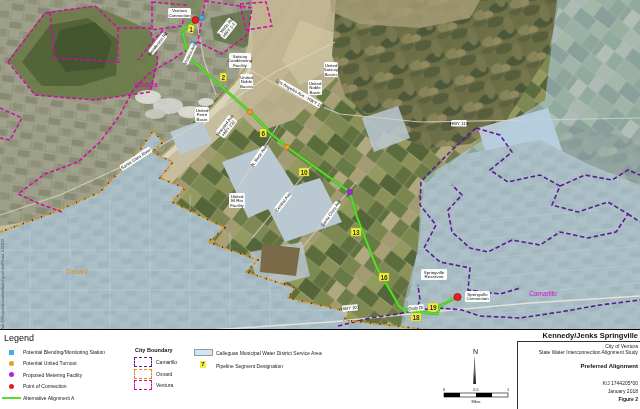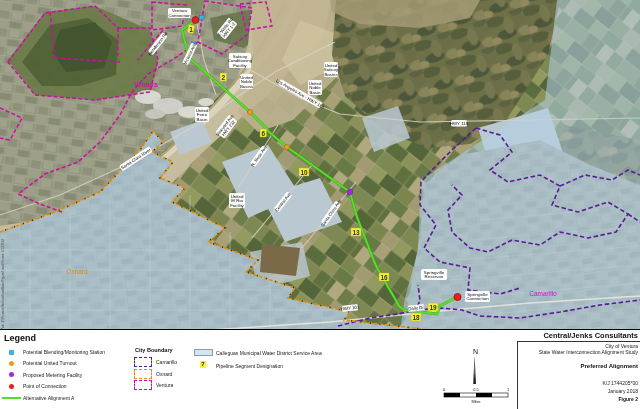--- a/index.html
+++ b/index.html
@@ -357,21 +357,21 @@
 
 <text x="543" y="296" font-size="6.5" fill="#d40fd4" text-anchor="middle">Camarillo</text>
 
 <text x="4" y="330" font-size="3" fill="#555" transform="rotate(-90 4 330)">Path: Z:\Projects\VenturaStateWater\Figure2.mxd  Printed: 1/12/2018</text>
 
 <rect x="0" y="329" width="640" height="1.2" fill="#000"></rect>
 </svg>
 
 <div style="position:absolute;left:0;top:330px;width:640px;height:79px;background:#fff;">
 
-<div style="position:absolute;left:4px;top:3px;font-size:9px;font-weight:bold;color:#111;">Legend</div>
+<div style="position:absolute;left:4px;top:3px;font-size:9px;font-weight:normal;color:#111;">Legend</div>
 
 <div class="leg" style="left:9px;top:19.5px;width:5px;height:5px;background:#3fb0e8;"></div>
 <div class="leg" style="left:23px;top:19px;">Potential Blending/Monitoring Station</div>
 
 <div class="leg" style="left:9px;top:30.5px;width:5px;height:5px;border-radius:50%;background:#f09b28;"></div>
 <div class="leg" style="left:23px;top:30px;">Potential United Turnout</div>
 
 <div class="leg" style="left:9px;top:42px;width:5px;height:5px;border-radius:50%;background:#a825e8;"></div>
 <div class="leg" style="left:23px;top:41.6px;">Proposed Metering Facility</div>
 
@@ -411,21 +411,21 @@
           <text x="70" y="5">1</text>
 </g>
 <rect x="6" y="7" width="64" height="4" fill="#fff" stroke="#000" stroke-width="0.6"></rect>
 <rect x="6" y="7" width="16" height="4" fill="#000"></rect>
 <rect x="38" y="7" width="16" height="4" fill="#000"></rect>
 <text x="38" y="17" font-size="3.8" fill="#111" text-anchor="middle">Miles</text>
 </svg>
 
 <div style="position:absolute;left:517px;top:11px;width:1px;height:68px;background:#333;"></div>
 
-<div style="position:absolute;left:519px;top:1px;width:119px;font-size:7.5px;font-weight:bold;color:#111;text-align:right;">Central/Jenks Consultants</div>
+<div style="position:absolute;left:519px;top:1px;width:119px;font-size:7.5px;font-weight:bold;color:#111;text-align:right;">Kennedy/Jenks Springville</div>
 <div style="position:absolute;left:517px;top:11px;width:123px;height:1px;background:#333;"></div>
 
 <div style="position:absolute;left:519px;top:13px;width:119px;font-size:5px;color:#222;text-align:right;">City of Ventura<br>State Water Interconnection Alignment Study</div>
 
 <div style="position:absolute;left:519px;top:33px;width:119px;font-size:6px;font-weight:bold;color:#111;text-align:right;">Preferred Alignment</div>
 
 <div style="position:absolute;left:519px;top:50px;width:119px;font-size:5px;color:#222;text-align:right;">K/J 1744205*00</div>
 
 <div style="position:absolute;left:519px;top:58px;width:119px;font-size:5px;color:#222;text-align:right;">January 2018</div>
 

